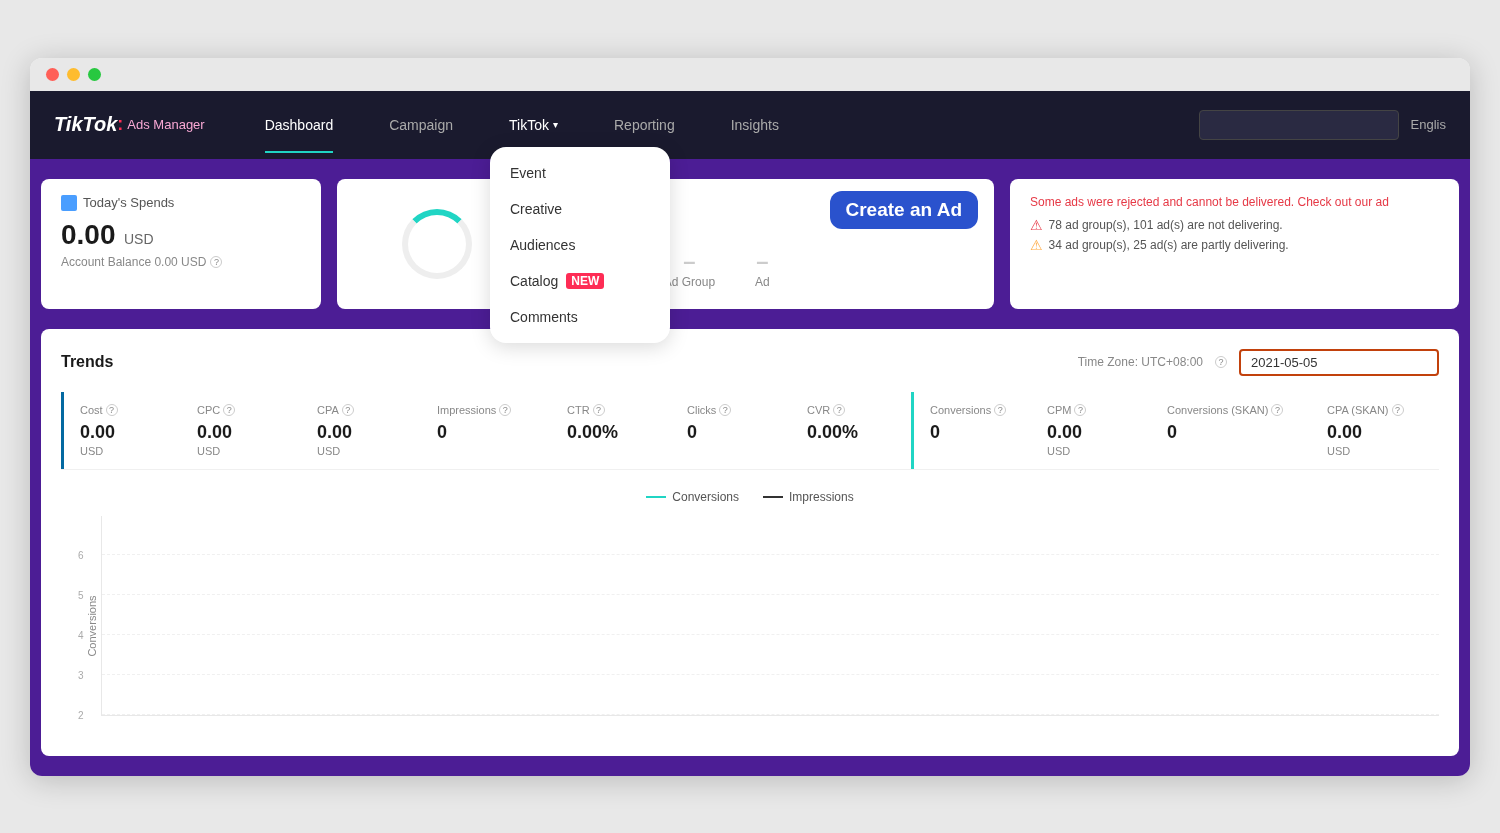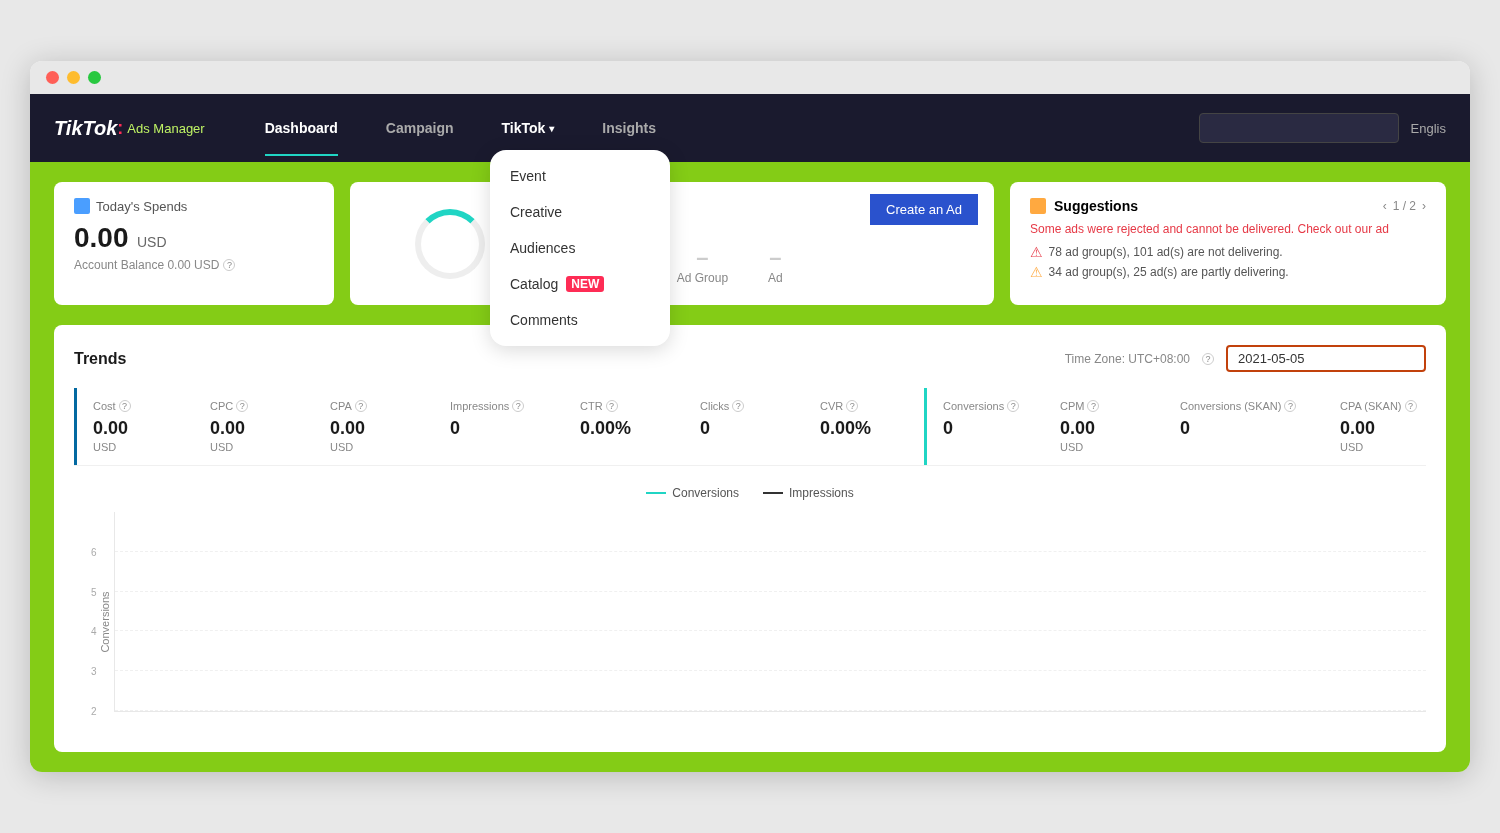--- a/index.html
+++ b/index.html
@@ -53,28 +53,27 @@
       font-weight: 800;
       font-size: 20px;
     }
     .logo-colon {
       color: #fe2c55;
     }
     .logo-sub {
       font-size: 13px;
       font-weight: 400;
       margin-left: 4px;
-      color: #bef264;
+      color: #f9a8d4;
     }
     .nav-items {
       display: flex;
       align-items: center;
-      gap: 8px;
+      gap: 16px;
       flex: 1;
-      font-weight: bold;
     }
     .nav-item {
       color: #aaa;
       font-size: 14px;
       padding: 0 20px;
       height: 56px;
       display: flex;
       align-items: center;
       cursor: pointer;
       position: relative;
@@ -139,22 +138,22 @@
     .badge-new {
       background: #fe2c55;
       color: white;
       font-size: 12px;
       padding: 1px 5px;
       border-radius: 3px;
       font-weight: 600;
     }
     
     .main {
-      padding: 20px 24px;
-      background: #84cc16;
+      padding: 20px 11px;
+      background: #4c1d95;
       position: relative;
     }
     
     .top-row {
       display: flex;
       gap: 16px;
       margin-bottom: 20px;
     }
     .card {
       background: white;
@@ -225,24 +224,24 @@
       align-items: center;
       gap: 2px;
       color: #888;
       font-size: 13px;
       cursor: pointer;
     }
     .create-btn {
       background: #2a52cd;
       color: white;
       border: none;
-      border-radius: 0;
+      border-radius: 12px;
       padding: 8px 16px;
-      font-size: 13px;
-      font-weight: 400;
+      font-size: 19px;
+      font-weight: 700;
       cursor: pointer;
       margin-left: auto;
     }
     
     .campaign-section {
       display: flex;
       gap: 40px;
       padding: 8px 0;
     }
     .camp-stat { text-align: center; }
@@ -462,20 +461,23 @@
         <span>Dashboard</span>
       </div>
       <div class="nav-item">
         <span>Campaign</span>
       </div>
       <div class="nav-item assets-open">
         <span>TikTok</span>
         <span style="margin-left:4px; font-size:10px;">▾</span>
       </div>
       <div class="nav-item">
+        <span>Reporting</span>
+      </div>
+      <div class="nav-item">
         <span>Insights</span>
       </div>
     </div>
     <div class="nav-right">
       <input class="search-bar" type="text" placeholder="" style="">
       <span class="lang-btn">Englis</span>
     </div>
 
     <div class="dropdown-menu">
       <div class="dropdown-item">
@@ -541,29 +543,20 @@
             <div class="camp-label">Ad Group</div>
           </div>
           <div class="camp-stat">
             <div class="dash-val">–</div>
             <div class="camp-label">Ad</div>
           </div>
         </div>
       </div>
 
       <div class="suggestions-card">
-        <div class="sugg-header">
-          <span class="sugg-icon"></span>
-          <span class="sugg-title">Suggestions</span>
-          <div class="sugg-nav">
-            <span style="cursor:pointer;">‹</span>
-            <span>1 / 2</span>
-            <span style="cursor:pointer;">›</span>
-          </div>
-        </div>
         <div class="sugg-desc">Some ads were rejected and cannot be delivered. Check out our ad</div>
         <div class="sugg-warning">
           <span class="warn-icon-red">⚠</span>
           <span>78 ad group(s), 101 ad(s) are not delivering.</span>
         </div>
         <div class="sugg-warning">
           <span class="warn-icon-orange">⚠</span>
           <span>34 ad group(s), 25 ad(s) are partly delivering.</span>
         </div>
       </div>

